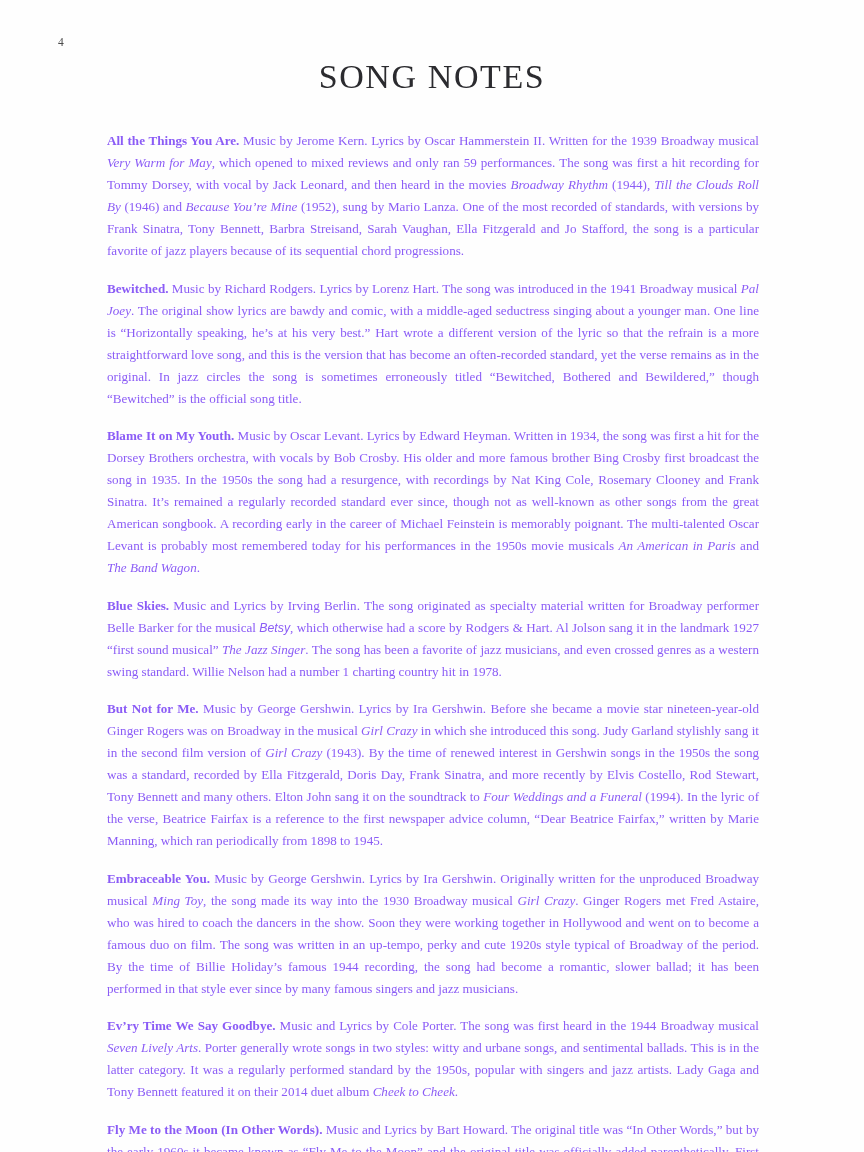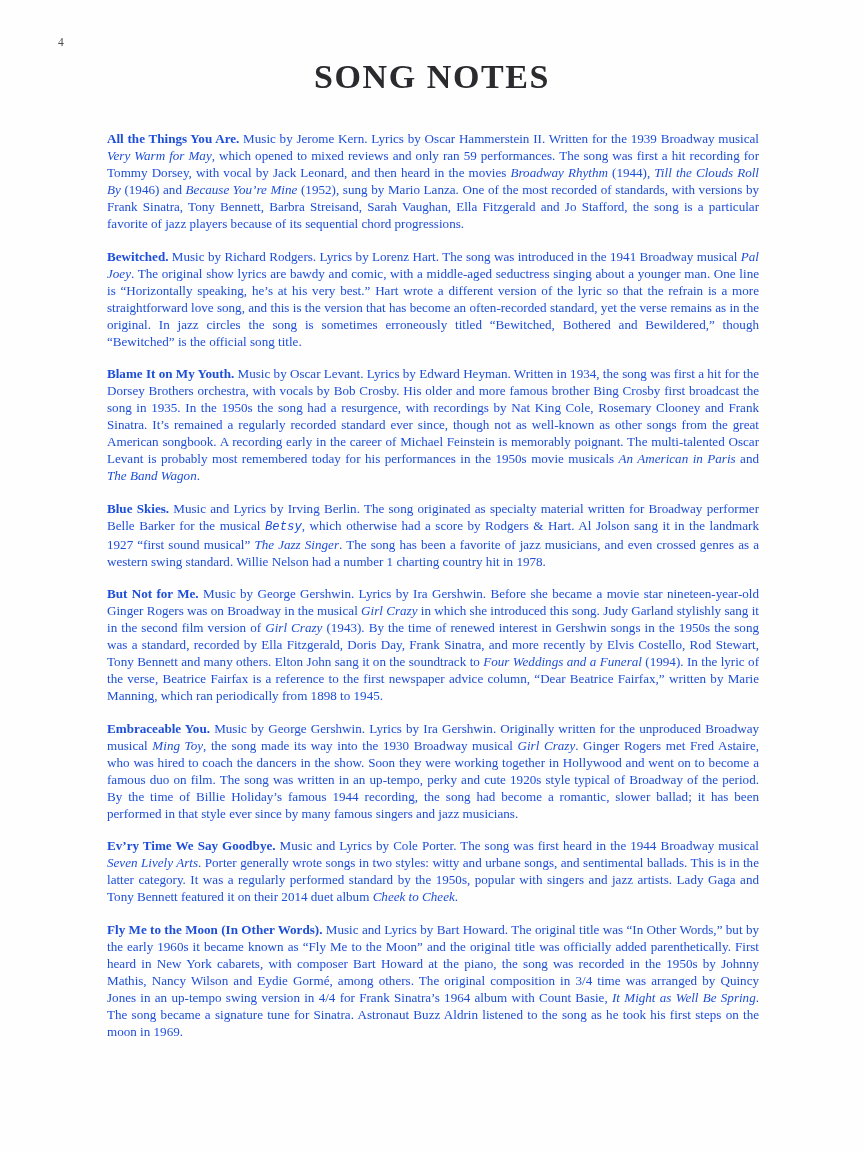--- a/index.html
+++ b/index.html
@@ -29,53 +29,53 @@
     color: #4a4a4a;
     letter-spacing: 0.2px;
   }
   .page-title {
     position: absolute;
     top: 58px;
     left: 0;
     width: 864px;
     text-align: center;
     font-size: 34px;
-    font-weight: 700;
+    font-weight: 400;
     letter-spacing: 1.6px;
     color: #2b2b2f;
     font-variant: small-caps;
     font-family: "Liberation Serif", "DejaVu Serif", serif;
   }
   .notes {
     position: absolute;
     top: 130px;
     left: 107px;
     width: 652px;
   }
   .note {
     font-size: 13.1px;
-    line-height: 17px;
+    line-height: 22px;
     text-align: justify;
     text-justify: inter-word;
     margin: 0 0 15.5px 0;
-    color: #1d4ed8;
+    color: #8b5cf6;
     hyphens: none;
   }
   .note:last-child {
     margin-bottom: 12px;
   }
   .song-name {
     font-weight: 700;
   }
   .ital {
     font-style: italic;
   }
   .ital-sans {
     font-style: italic;
-    font-family: Liberation Mono, monospace;
+    font-family: Liberation Sans, sans-serif;
     font-size: 12.3px;
   }
 </style>
 </head>
 <body>
 
 <div class="page">
 
   <div class="folio">4</div>
 

